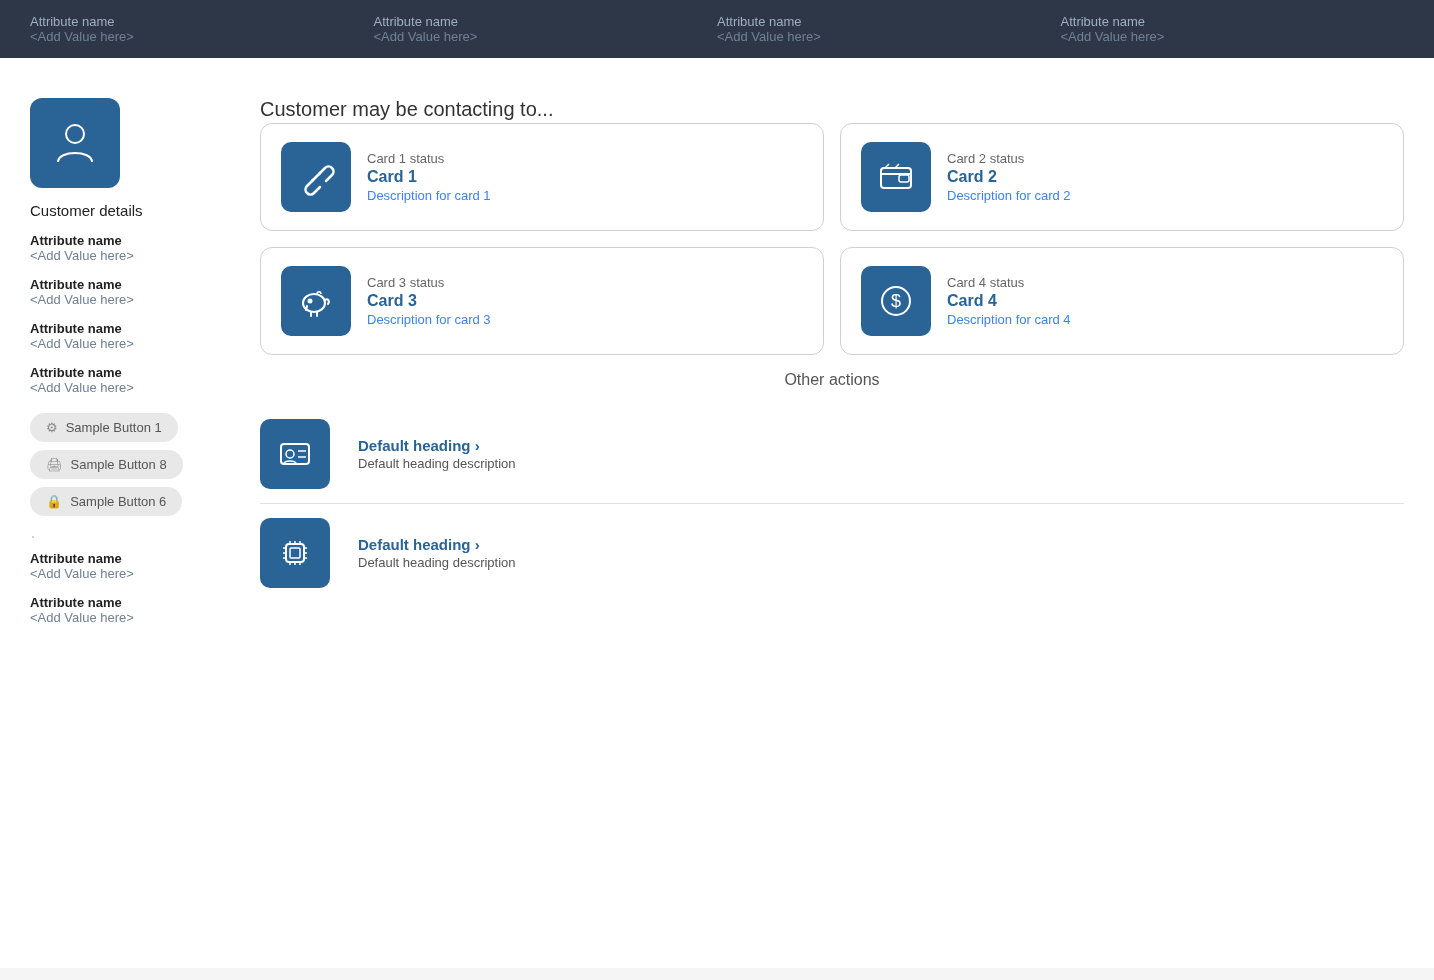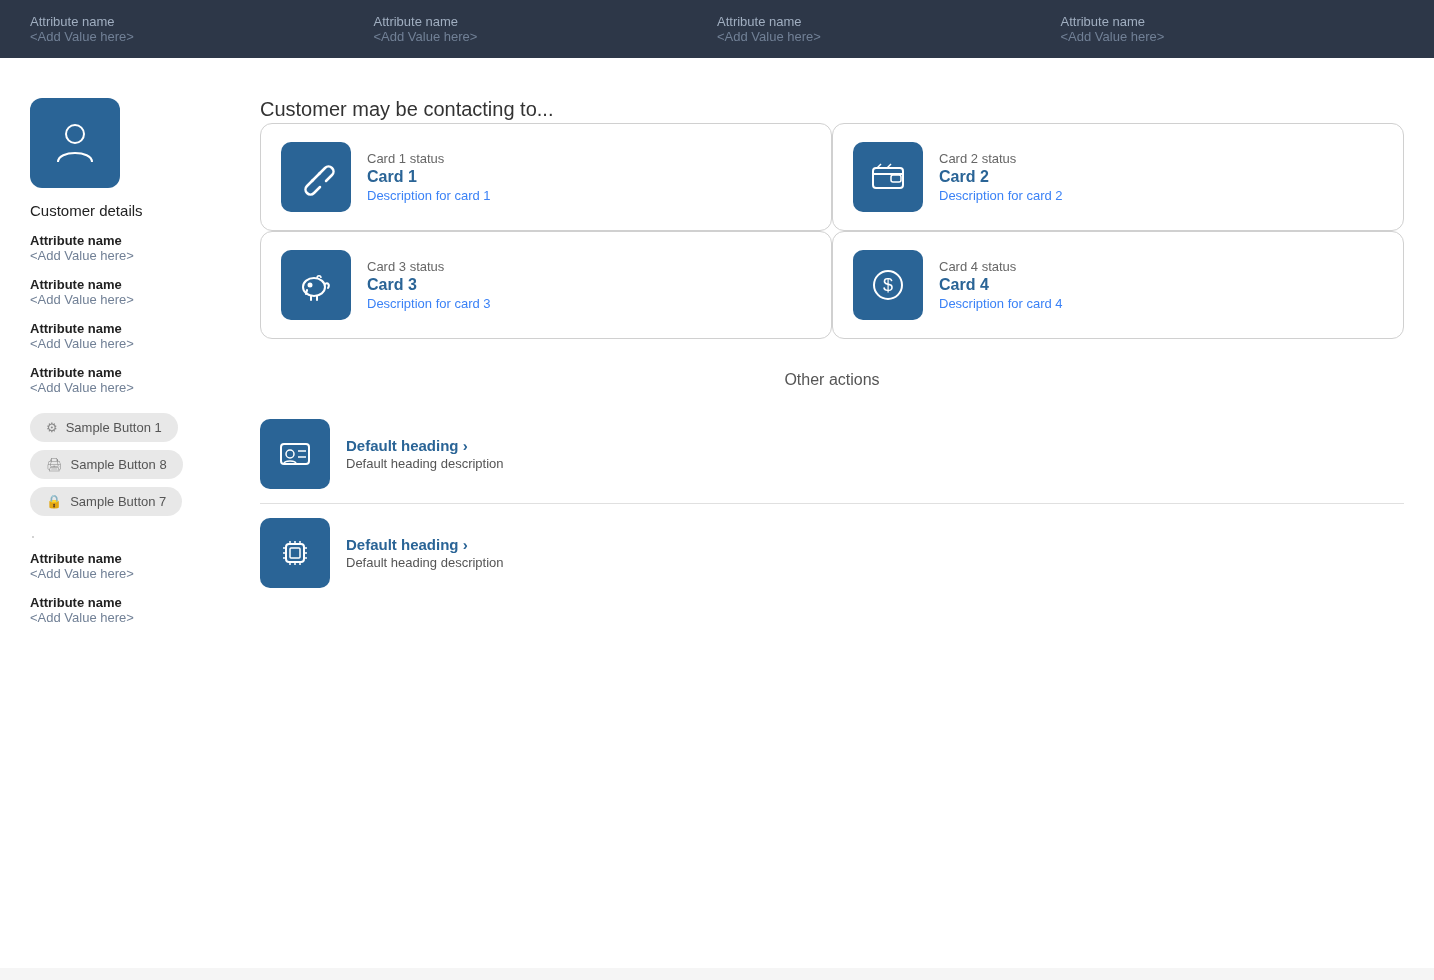--- a/index.html
+++ b/index.html
@@ -114,22 +114,22 @@
       font-size: 20px;
       color: #333;
       margin-bottom: 2px;
       font-weight: normal;
     }
 
     
     .cards-grid {
       display: grid;
       grid-template-columns: 1fr 1fr;
-      gap: 0;
-      margin-bottom: 32px;
+      gap: 16px;
+      margin-bottom: 16px;
     }
     .card-item {
       display: flex;
       align-items: center;
       gap: 16px;
       border: 1.5px solid #d0d0d0;
       border-radius: 12px;
       padding: 18px 20px;
       background: #fff;
       cursor: pointer;
@@ -170,21 +170,21 @@
     
     .other-actions-title {
       font-size: 16px;
       color: #555;
       margin-bottom: 16px;
       text-align: center;
     }
     .action-item {
       display: flex;
       align-items: center;
-      gap: 16px;
+      gap: 28px;
       padding: 14px 0;
       border-bottom: 1px solid #e0e0e0;
       cursor: pointer;
     }
     .action-item:last-child {
       border-bottom: none;
     }
     .action-icon-box {
       width: 70px;
       height: 70px;
@@ -269,21 +269,21 @@
       <button class="sample-button">
         <span class="btn-icon">⚙</span>
         <span>Sample Button 1</span>
       </button>
       <button class="sample-button">
         <span class="btn-icon">🖨</span>
         <span>Sample Button 8</span>
       </button>
       <button class="sample-button">
         <span class="btn-icon">🔒</span>
-        <span>Sample Button 7</span>
+        <span>Sample Button 6</span>
       </button>
     </div>
 
     <div class="dot-separator">·</div>
 
     <div class="sidebar-attr-group">
       <div class="sidebar-attr-name">Attribute name</div>
       <div class="sidebar-attr-value">&lt;Add Value here&gt;</div>
     </div>
     <div class="sidebar-attr-group">

